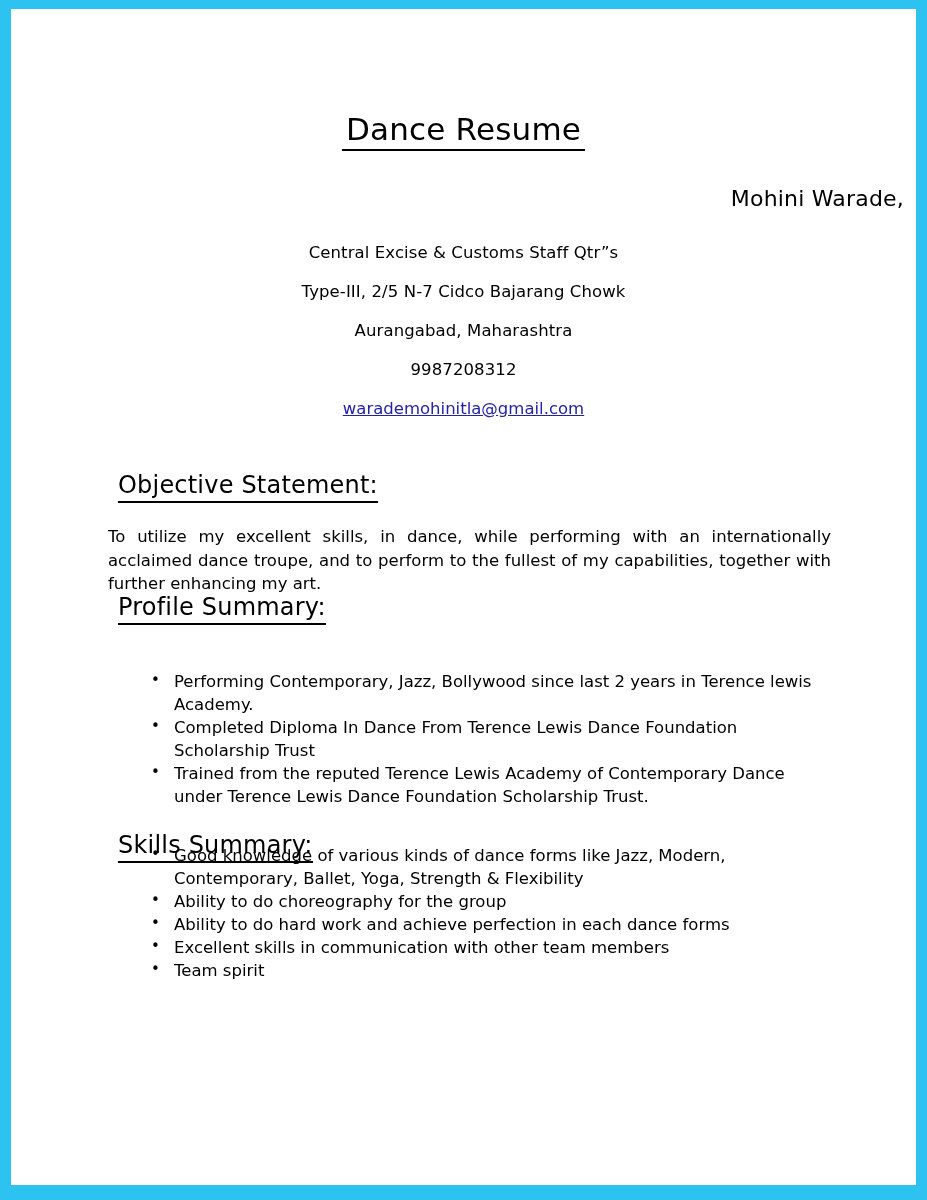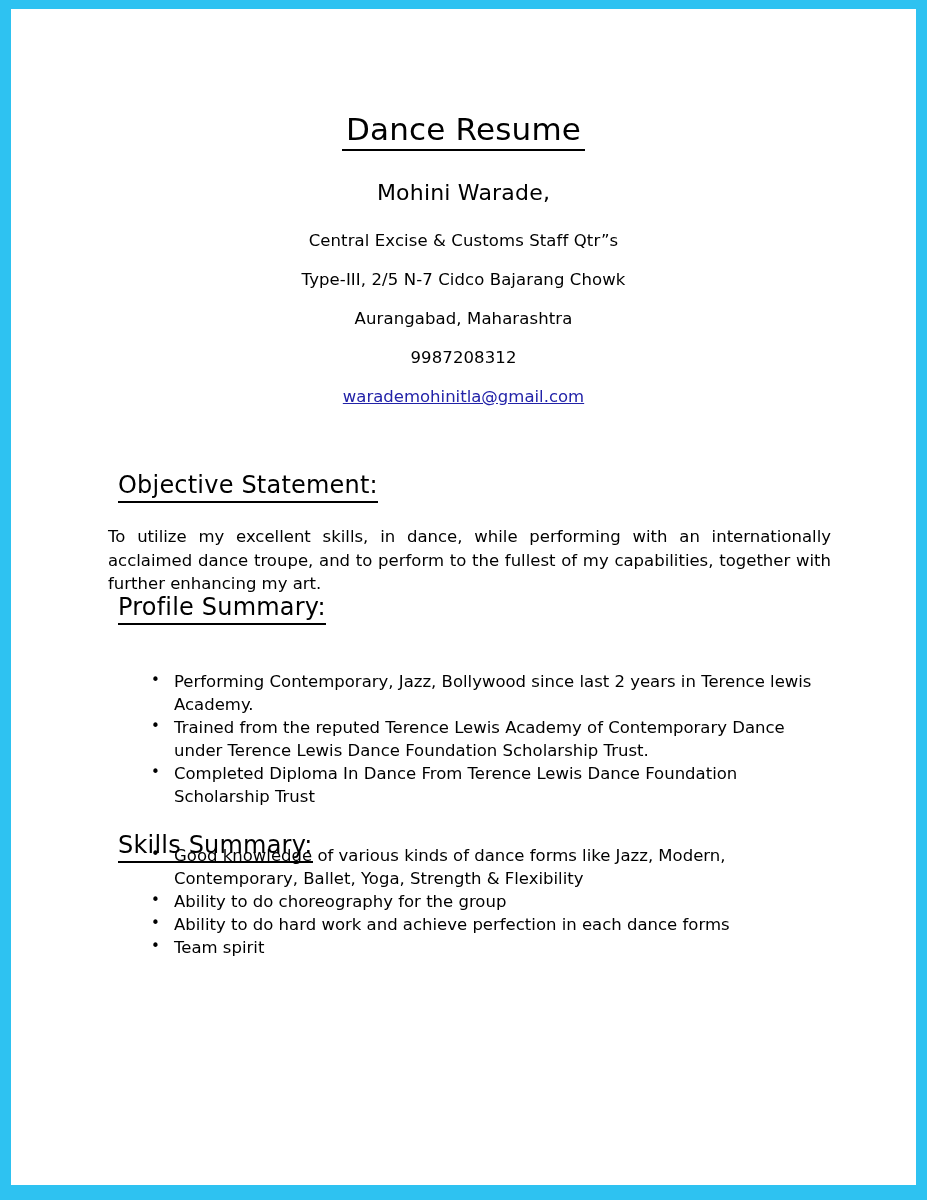--- a/index.html
+++ b/index.html
@@ -47,24 +47,24 @@
     padding-top: 103px;
     font-weight: 400;
     letter-spacing: 0.2px;
   }
   .doc-title span.u {
     border-bottom: 2px solid #000;
     padding: 0 4px 2px 4px;
   }
 
   .applicant-name {
-    text-align: center;
+    text-align: right;
     font-size: 22px;
     color: #000;
-    margin: 6px;
+    margin: 12px;
     padding-top: 26px;
     letter-spacing: 0.2px;
   }
 
   .contact-line {
     text-align: center;
     font-size: 16.5px;
     color: #000;
     margin: 0;
     padding-top: 20px;
@@ -174,32 +174,33 @@
       <p class="objective-text">To utilize my excellent skills, in dance, while performing with an internationally acclaimed dance troupe, and to perform to the fullest of my capabilities, together with further enhancing my art.</p>
     </div>
 
     <h2 class="section-heading" id="profile-heading">
       <span class="u">Profile Summary:</span>
     </h2>
 
     <div class="content-col" id="profile-list">
       <ul class="bullets">
         <li>Performing Contemporary, Jazz, Bollywood since last 2 years in Terence lewis Academy.</li>
+        <li>Completed Diploma In Dance From Terence Lewis Dance Foundation Scholarship Trust</li>
         <li>Trained from the reputed Terence Lewis Academy of Contemporary Dance under Terence Lewis Dance Foundation Scholarship Trust.</li>
-        <li>Completed Diploma In Dance From Terence Lewis Dance Foundation Scholarship Trust</li>
       </ul>
     </div>
 
     <h2 class="section-heading" id="skills-heading">
       <span class="u">Skills Summary:</span>
     </h2>
 
     <div class="content-col" id="skills-list">
       <ul class="bullets">
         <li>Good knowledge of various kinds of dance forms like Jazz, Modern, Contemporary, Ballet, Yoga, Strength &amp; Flexibility</li>
         <li>Ability to do choreography for the group</li>
         <li>Ability to do hard work and achieve perfection in each dance forms</li>
+        <li>Excellent skills in communication with other team members</li>
         <li>Team spirit</li>
       </ul>
     </div>
 
   </div>
 </div>
 
 </body></html>

